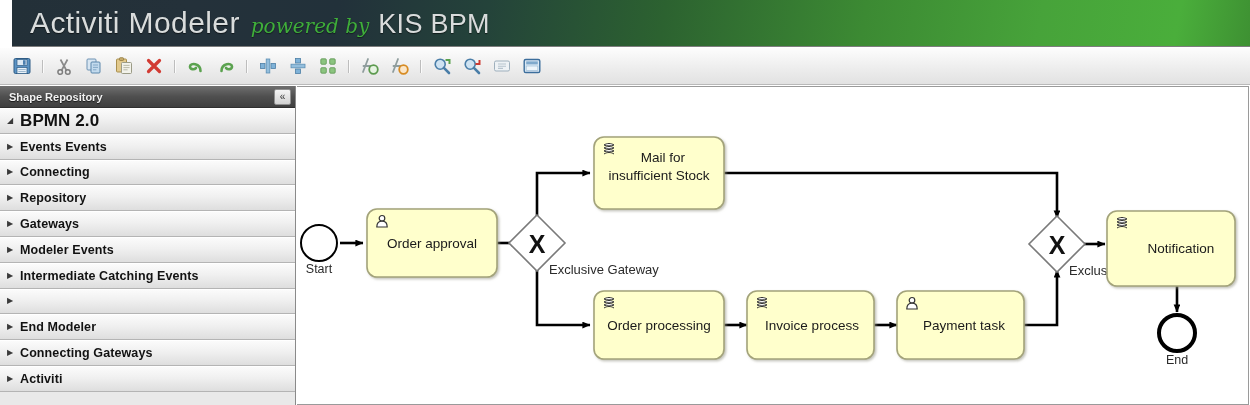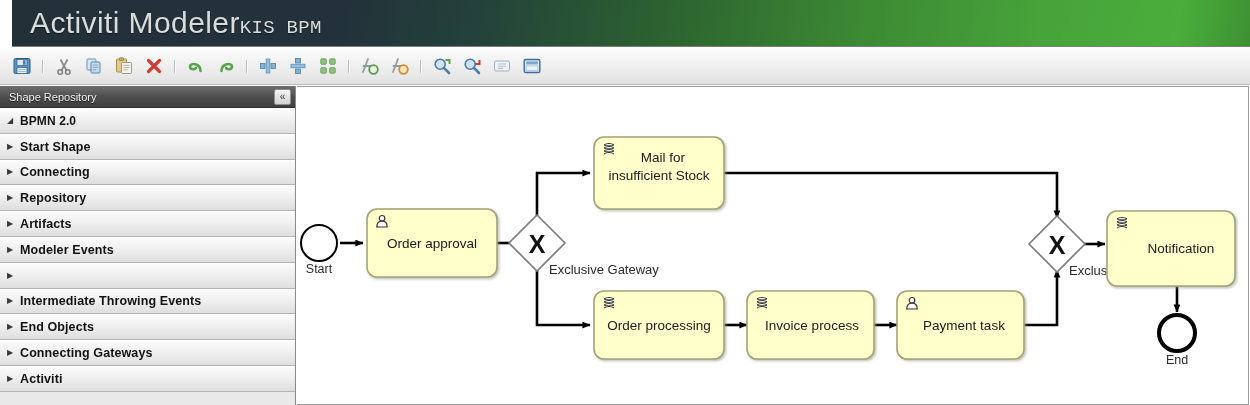--- a/index.html
+++ b/index.html
@@ -25,22 +25,22 @@
   .brand-main {
     font-size: 30px; font-weight: 400; color: #d9dcdc;
     letter-spacing: 0.4px; text-shadow: 0 1px 1px rgba(0,0,0,.55);
   }
   .brand-powered {
     font-family: "DejaVu Serif", serif;
     font-style: italic; font-size: 20px; color: #3fae3a;
     margin: 0 9px 0 11px; text-shadow: 0 1px 1px rgba(0,0,0,.45);
   }
   .brand-sub {
-    font-size: 19px; font-weight: 400; color: #d9dcdc;
-    letter-spacing: 0.3px; text-shadow: 0 1px 1px rgba(0,0,0,.55); font-family: Liberation Mono, monospace;
+    font-size: 27px; font-weight: 400; color: #d9dcdc;
+    letter-spacing: 0.3px; text-shadow: 0 1px 1px rgba(0,0,0,.55);
   }
 
   
   .toolbar {
     position: absolute; left: 0; top: 48px; width: 1250px; height: 37px;
     background: linear-gradient(#fdfdfd, #ececec 60%, #e2e2e2);
     border-bottom: 1px solid #b9b9b9;
     display: flex; align-items: center; padding-left: 7px;
   }
   .tb-btn {
@@ -60,21 +60,21 @@
     background: #e9e9e9; border-right: 1px solid #8a8a8a;
     overflow: hidden;
   }
   .sb-header {
     height: 22px; display: flex; align-items: center; justify-content: space-between;
     padding: 0 4px 0 9px;
     background: linear-gradient(#6f6f6f, #4f4f4f 50%, #3f3f3f);
     border-bottom: 1px solid #2f2f2f;
   }
   .sb-title {
-    font-size: 11px; font-weight: normal; color: #f2f2f2;
+    font-size: 11px; font-weight: bold; color: #f2f2f2;
     text-shadow: 0 1px 1px rgba(0,0,0,.7);
   }
   .sb-collapse {
     width: 17px; height: 16px; border: 1px solid #8f8f8f; border-radius: 2px;
     background: linear-gradient(#f4f4f4, #d2d2d2);
     display: flex; align-items: center; justify-content: center;
     font-size: 10px; color: #333; line-height: 1;
   }
   .sb-item {
     height: 25.8px; display: flex; align-items: center; padding-left: 7px;
@@ -84,21 +84,21 @@
   }
   .sb-item.root { }
   .sb-arrow {
     width: 13px; font-size: 8px; color: #3a3a3a; line-height: 1;
     display: inline-block; text-align: left;
   }
   .sb-label {
     font-size: 12.5px; font-weight: bold; color: #121212;
     letter-spacing: 0.1px;
   }
-  .sb-item.root .sb-label { font-size: 12px; }
+  .sb-item.root .sb-label { font-size: 17px; }
 
   
   .canvas {
     position: absolute; left: 297px; top: 86px; width: 952px; height: 319px;
     background: #ffffff; border: 1px solid #9a9a9a; border-left: none;
     overflow: hidden;
   }
   .canvas svg { display: block; }
   .bpmn-text {
     font-family: "Liberation Sans", sans-serif;
@@ -118,20 +118,21 @@
   }
 </style>
 </head>
 <body>
 
 <div class="app">
 
   <div class="header">
     <div class="header-inner">
       <span class="brand-main">Activiti Modeler</span>
+      <span class="brand-powered">powered by</span>
       <span class="brand-sub">KIS BPM</span>
     </div>
   </div>
 
   <div class="toolbar">
 
     <div class="tb-btn" title="Save">
       <svg width="20" height="20" viewBox="0 0 20 20">
         <rect x="2" y="2.5" width="16" height="15" rx="1.5" fill="#5b93c4" stroke="#2f5c85"></rect>
         <rect x="5" y="3.5" width="10" height="6" fill="#dce9f4" stroke="#2f5c85" stroke-width=".7"></rect>
@@ -271,48 +272,48 @@
       <span class="sb-title">Shape Repository</span>
       <span class="sb-collapse">«</span>
     </div>
 
     <div class="sb-item root">
       <span class="sb-arrow">◢</span>
       <span class="sb-label">BPMN 2.0</span>
     </div>
     <div class="sb-item">
       <span class="sb-arrow">▶</span>
-      <span class="sb-label">Start Shape</span>
+      <span class="sb-label">Events Events</span>
     </div>
     <div class="sb-item">
       <span class="sb-arrow">▶</span>
       <span class="sb-label">Connecting</span>
     </div>
     <div class="sb-item">
       <span class="sb-arrow">▶</span>
       <span class="sb-label">Repository</span>
     </div>
     <div class="sb-item">
       <span class="sb-arrow">▶</span>
-      <span class="sb-label">Artifacts</span>
+      <span class="sb-label">Gateways</span>
     </div>
     <div class="sb-item">
       <span class="sb-arrow">▶</span>
       <span class="sb-label">Modeler Events</span>
     </div>
     <div class="sb-item">
       <span class="sb-arrow">▶</span>
-    </div>
-    <div class="sb-item">
-      <span class="sb-arrow">▶</span>
-      <span class="sb-label">Intermediate Throwing Events</span>
-    </div>
-    <div class="sb-item">
-      <span class="sb-arrow">▶</span>
-      <span class="sb-label">End Objects</span>
+      <span class="sb-label">Intermediate Catching Events</span>
+    </div>
+    <div class="sb-item">
+      <span class="sb-arrow">▶</span>
+    </div>
+    <div class="sb-item">
+      <span class="sb-arrow">▶</span>
+      <span class="sb-label">End Modeler</span>
     </div>
     <div class="sb-item">
       <span class="sb-arrow">▶</span>
       <span class="sb-label">Connecting Gateways</span>
     </div>
     <div class="sb-item">
       <span class="sb-arrow">▶</span>
       <span class="sb-label">Activiti</span>
     </div>
   </div>

